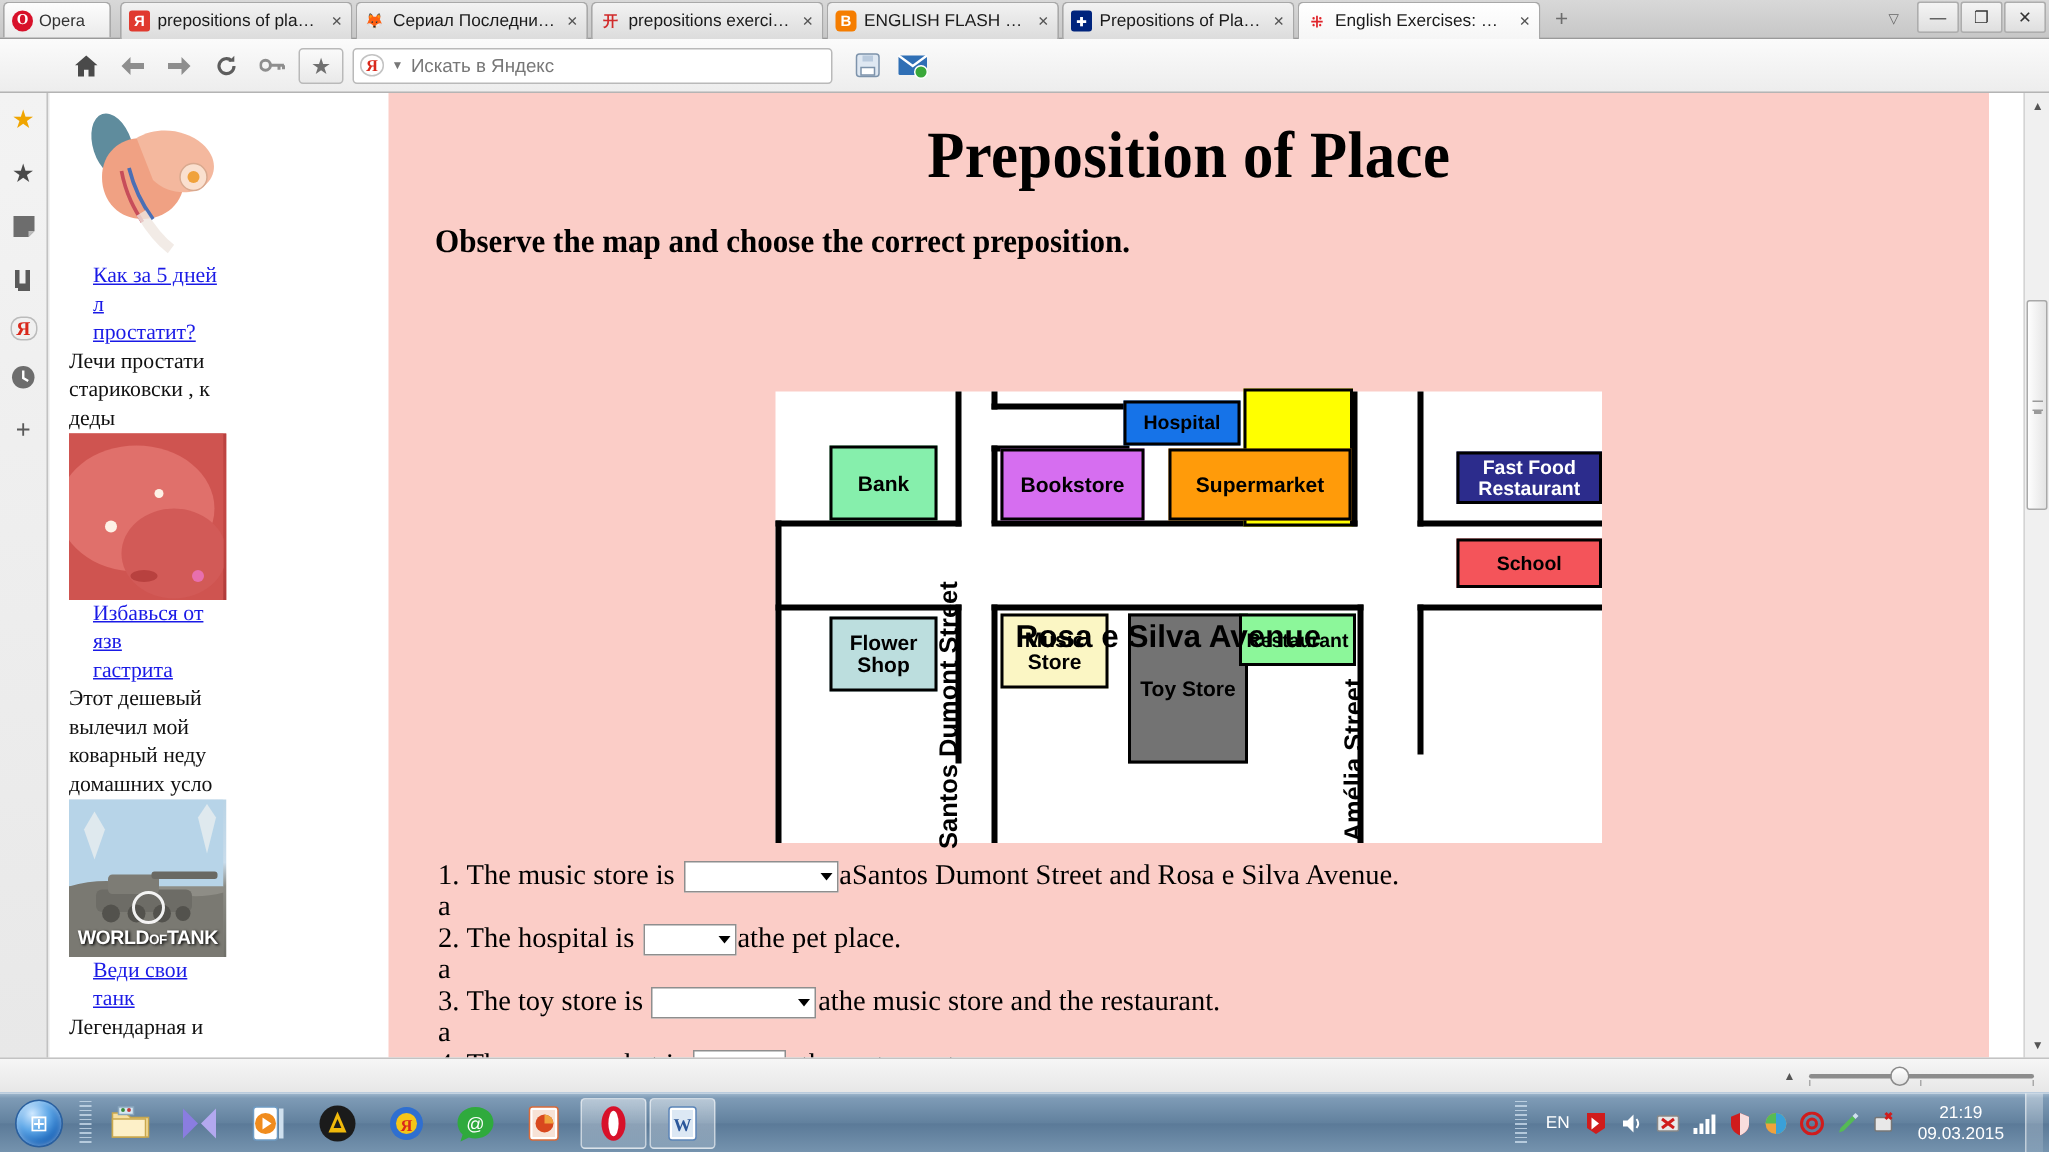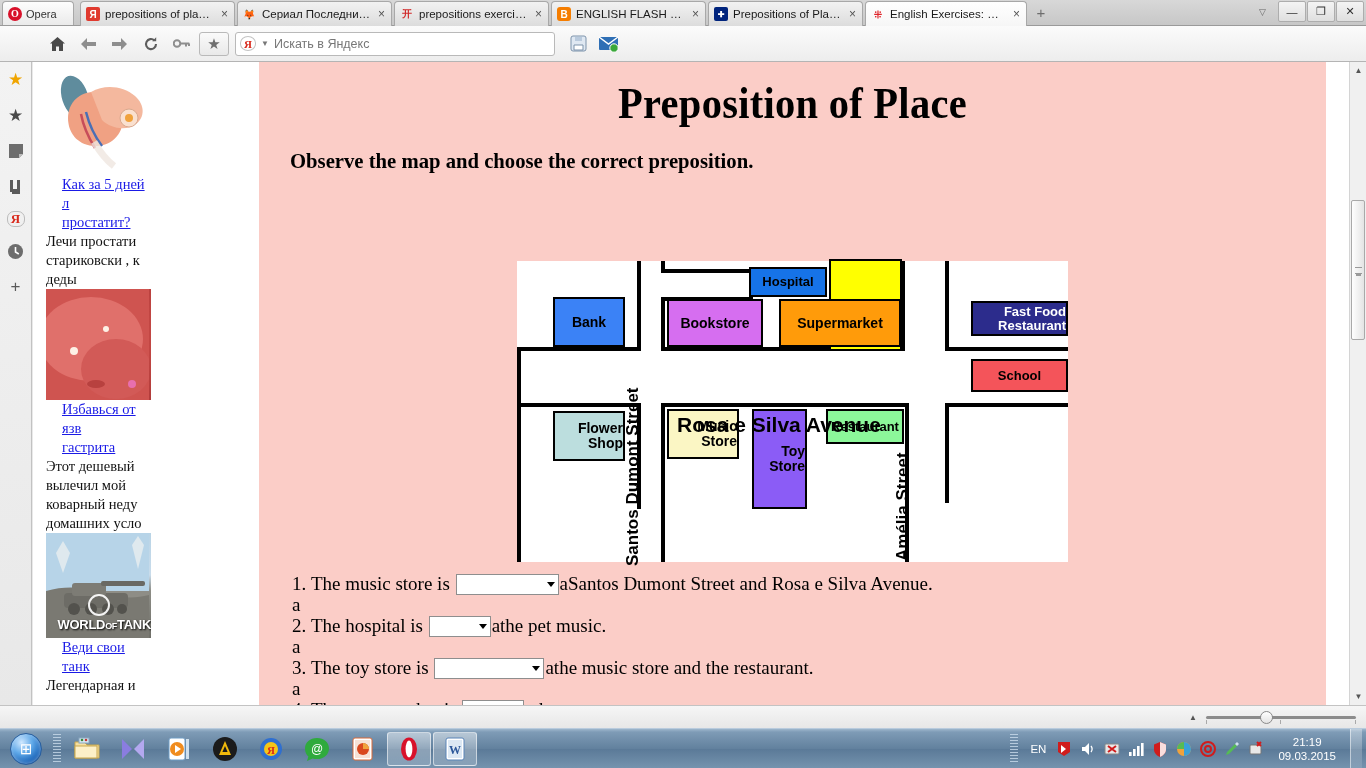--- a/index.html
+++ b/index.html
@@ -107,21 +107,21 @@
       radial-gradient(ellipse 46px 22px at 78% 45%, #f3b394 0%, #eda branch 40%, transparent 60%),
       linear-gradient(#ffffff,#fdf6f2);
       background-color:#fff; position:relative;}
   .ad-b{ height:111px; background:
       radial-gradient(circle at 35% 40%, #e26a66 0%, #c94b47 60%, #b03b3a 100%),
       linear-gradient(#d9615c,#bf4a46); position:relative;}
   .ad-c{ height:105px; background:
       linear-gradient(#b9d4e6 0%, #c9dceb 40%, #8d8d86 55%, #6f6f68 100%); position:relative;}
   .adlink{ color:#1a1ae6; text-decoration:underline; font-size:14.5px; line-height:19px; display:block;margin-left:16px; }
   .adtext{ color:#111; font-size:14.5px; line-height:19px; }
-  .wot-badge{ position:absolute; bottom:6px; left:0; width:100%; text-align:right;
+  .wot-badge{ position:absolute; bottom:6px; left:0; width:100%; text-align:center;
               color:#fff; font-family:"Liberation Sans",sans-serif; font-weight:bold; font-size:13px;
               text-shadow:1px 1px 2px #000; letter-spacing:-.3px;}
   .wot-badge small{ font-size:9px; }
   .wot-logo{ position:absolute; bottom:22px; left:50%; transform:translateX(-50%);
              width:22px;height:22px;border-radius:50%; border:2px solid #fff; opacity:.92;}
 
   
   .exercise{
     position:absolute; left:226px; top:0; width:1067px; min-height:643px;
     background:#fbcdc7;
@@ -136,21 +136,21 @@
     padding:18px 0 0 33px; transform:scaleX(.94); transform-origin:left;
   }
 
   
   .mapwrap{ position:absolute; left:258px; top:199px; width:551px; height:301px; background:#fff; }
   .map{ position:absolute; inset:0; }
   .road{ position:absolute; background:#000; }
   .bldg{
     position:absolute; border:2px solid #000; display:flex; align-items:center; justify-content:center;
     font-family:"Liberation Sans", sans-serif; font-weight:bold; color:#000;
-    text-align:right; line-height:1.05;
+    text-align:center; line-height:1.05;
   }
   .st-label{
     position:absolute; font-family:"Liberation Sans", sans-serif; font-weight:bold; color:#000;
     white-space:nowrap;
   }
   .st-vert{ transform-origin:left bottom; transform:rotate(-90deg); }
 
   
   .questions{
     position:absolute; left:33px; top:511px; width:1000px;
@@ -430,21 +430,21 @@
 
           <div class="road" style="left:144px;top:142px;width:248px;height:4px"></div>
           <div class="road" style="left:144px;top:142px;width:4px;height:159px"></div>
           <div class="road" style="left:388px;top:142px;width:4px;height:159px"></div>
 
           <div class="road" style="left:428px;top:0;width:4px;height:90px"></div>
           <div class="road" style="left:428px;top:86px;width:123px;height:4px"></div>
           <div class="road" style="left:428px;top:142px;width:123px;height:4px"></div>
           <div class="road" style="left:428px;top:142px;width:4px;height:100px"></div>
 
-          <div class="bldg" style="left:36px;top:36px;width:72px;height:50px;background:#3b82f6;font-size:14px">
+          <div class="bldg" style="left:36px;top:36px;width:72px;height:50px;background:#86efac;font-size:14px">
             <span>Bank</span>
           </div>
 
           <div class="bldg" style="left:232px;top:6px;width:78px;height:30px;background:#1673e8;font-size:13px">
             <span>Hospital</span>
           </div>
 
           <div class="bldg" style="left:312px;top:-2px;width:73px;height:92px;background:#ffff00;font-size:13px;align-items:center">
             <span>Pet Shop</span>
           </div>
@@ -466,21 +466,21 @@
           </div>
 
           <div class="bldg" style="left:36px;top:150px;width:72px;height:50px;background:#bcdede;font-size:14px;flex-direction:column">
             <span>Flower Shop</span>
           </div>
 
           <div class="bldg" style="left:150px;top:148px;width:72px;height:50px;background:#fbf6c4;font-size:14px">
             <span>Music Store</span>
           </div>
 
-          <div class="bldg" style="left:235px;top:148px;width:55px;height:100px;background:#8b5cf6;font-size:14px">
+          <div class="bldg" style="left:235px;top:148px;width:80px;height:100px;background:#737373;font-size:14px">
             <span>Toy Store</span>
           </div>
 
           <div class="bldg" style="left:309px;top:148px;width:78px;height:35px;background:#8cf79a;font-size:13px">
             <span>Restaurant</span>
           </div>
 
           <div class="st-label st-vert" style="left:126px;top:285px;font-size:17px">Santos Dumont Street</div>
           <div class="st-label" style="left:160px;top:152px;font-size:21px">Rosa e Silva Avenue</div>
           <div class="st-label st-vert" style="left:396px;top:280px;font-size:17px">Amélia Street</div>
@@ -498,21 +498,21 @@
           <span>aSantos Dumont Street and Rosa e Silva Avenue.</span>
         </div>
         <div class="qgap">a</div>
 
         <div class="qline">
           <span>2.</span>&nbsp;<span>The hospital is</span>&nbsp;
           <span class="qsel" style="width:62px">
             <span></span>
             <span class="ar"></span>
           </span>
-          <span>athe pet music.</span>
+          <span>athe pet place.</span>
         </div>
         <div class="qgap">a</div>
 
         <div class="qline">
           <span>3.</span>&nbsp;<span>The toy store is</span>&nbsp;
           <span class="qsel" style="width:110px">
             <span></span>
             <span class="ar"></span>
           </span>
           <span>athe music store and the restaurant.</span>

